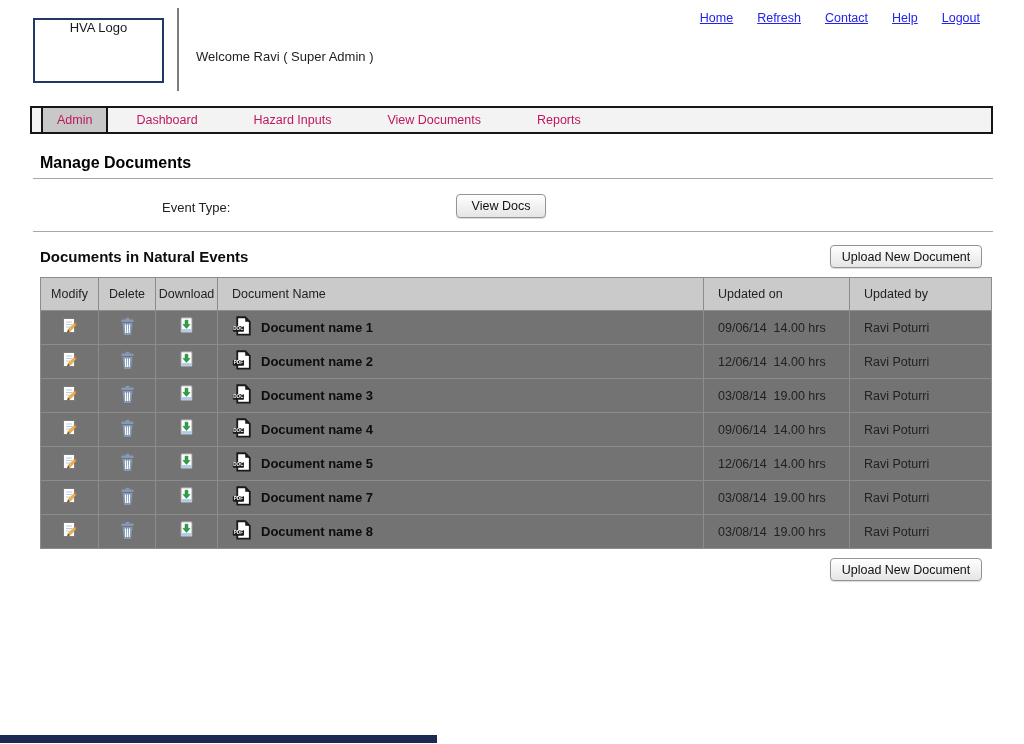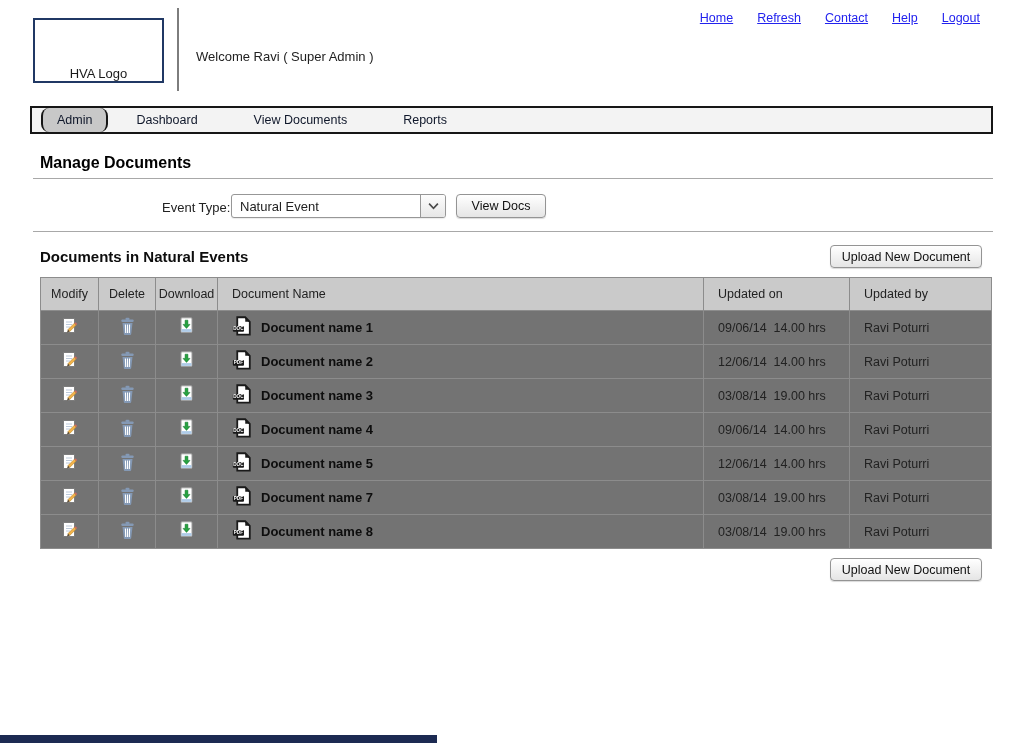--- a/index.html
+++ b/index.html
@@ -1,31 +1,31 @@
 <!DOCTYPE html>
 <html><head>
 <meta charset="utf-8">
 <style>
   html,body{margin:0;padding:0;background:#fff;}
   body{font-family:"Liberation Sans", sans-serif; color:#222;}
   .screen{position:relative;width:1024px;height:744px;background:#fff;overflow:hidden;}
 
   
   .logo-box{position:absolute;left:33px;top:18px;width:127px;height:61px;border:2px solid #203864;
-    display:flex;align-items:flex-end;justify-content:center;font-size:13px;color:#1a1a1a;background:#fff;}
+    display:flex;align-items:flex-start;justify-content:center;font-size:13px;color:#1a1a1a;background:#fff;}
   .header-divider{position:absolute;left:177px;top:8px;width:2px;height:83px;background:#7d7d7d;}
   .welcome{position:absolute;left:196px;top:49px;font-size:13px;}
   .top-links{position:absolute;top:11px;right:44px;display:flex;gap:24px;}
   .top-link{color:#2222ee;font-size:12.5px;text-decoration:underline;cursor:pointer;}
 
   
   .main-nav{position:absolute;left:30px;top:106px;width:959px;height:24px;border:2px solid #161616;
     background:#f3f3f3;display:flex;align-items:stretch;font-size:12.5px;}
   .nav-spacer{width:9px;}
-  .nav-item{display:flex;align-items:center;padding:0 28px;cursor:pointer;color:#0f172a;border-radius:8px;}
+  .nav-item{display:flex;align-items:center;padding:0 28px;cursor:pointer;color:#be185d;}
   .nav-item.active{background:#c8c8c8;border-left:2px solid #161616;border-right:2px solid #161616;padding:0 14px;}
 
   
   .page-title{position:absolute;left:33px;top:147px;font-size:16px;font-weight:bold;color:#000000;margin:7px;}
   .rule{position:absolute;left:33px;width:960px;height:0;border-top:1px solid #a8a8a8;}
   .rule1{top:178px;}
   .rule2{top:231px;}
 
   
   .event-label{position:absolute;left:162px;top:200px;font-size:13px;}
@@ -82,38 +82,31 @@
 
   <a class="top-link" href="#">Logout</a>
 </nav>
 
   <nav class="main-nav">
       <div class="nav-spacer"></div>
   <div class="nav-item active">Admin</div>
 
   <div class="nav-item">Dashboard</div>
 
+  <div class="nav-item">Hazard Inputs</div>
 
   <div class="nav-item">View Documents</div>
 
   <div class="nav-item">Reports</div>
 </nav>
 
   <h1 class="page-title">Manage Documents</h1>
   <div class="rule rule1"></div>
 
   <label class="event-label">Event Type:</label>
-  <div class="select">
-    <span class="select-value">Natural Event</span>
-    <span class="select-chevron">
-      <svg width="11" height="8" viewBox="0 0 10 7">
-          <path d="M1 1.4 L5 5.6 L9 1.4" stroke="#4a4a4a" fill="none" stroke-width="1.5"></path>
-        </svg>
-    </span>
-  </div>
   <button class="btn view-docs">View Docs</button>
 
   <div class="rule rule2"></div>
 
   <h2 class="section-title">Documents in Natural Events</h2>
   <button class="btn upload-top">Upload New Document</button>
 
   <table class="doc-table">
     <colgroup>
       <col style="width:58px">

